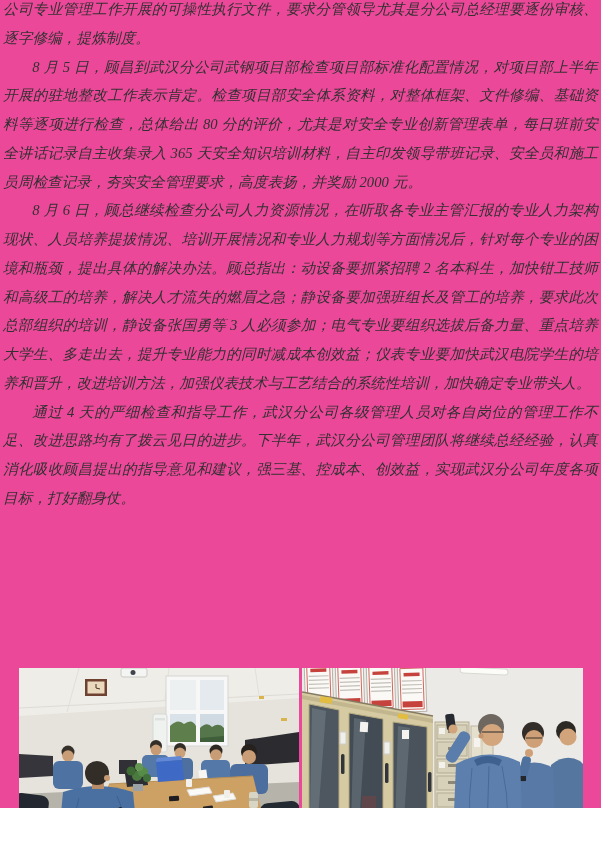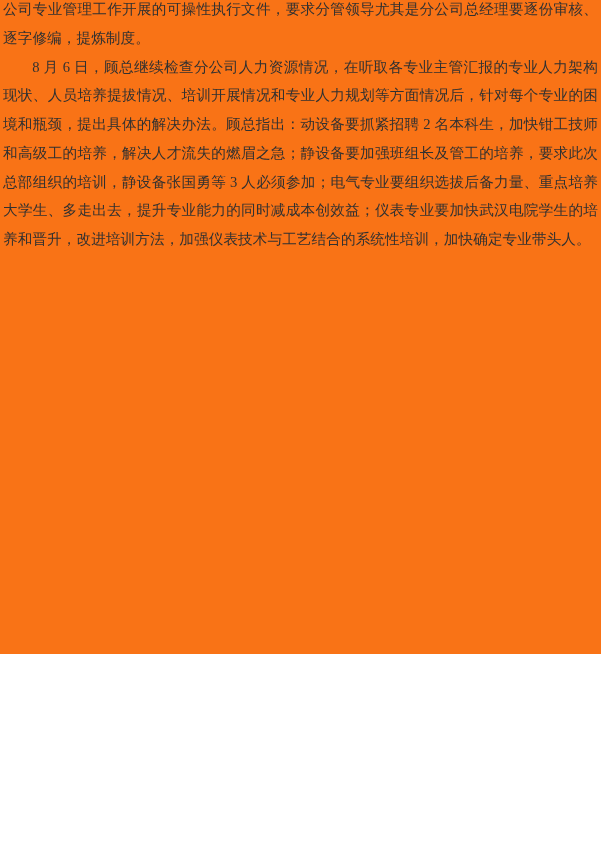--- a/index.html
+++ b/index.html
@@ -1,18 +1,18 @@
 <!DOCTYPE html>
 <html><head>
 <meta charset="utf-8">
 <style>
   html,body{margin:0;padding:0;background:#ffffff;}
   .page{
-    position:relative;width:601px;height:654px;background:#f97316;
-    overflow:hidden;font-family:"Liberation Serif","DejaVu Serif",serif;
+    position:relative;width:601px;height:808px;background:#ec4899;
+    overflow:hidden;font-family:"Liberation Serif","DejaVu Serif",serif;font-style:italic;
   }
   .article{
     position:absolute;left:3px;top:-5px;width:595px;
     font-size:14.6px;line-height:28.77px;color:#313131;
     text-align:justify;text-justify:inter-ideograph;
     letter-spacing:0.1px;
   }
   .article p{margin:0;padding:0;text-indent:2em;}
   .article p.no-indent{text-indent:0;}
   .photo-row{
@@ -22,21 +22,23 @@
   .photo{height:193px;overflow:hidden;background:#e6e3dc;}
   .photo svg{display:block;}
 </style>
 </head>
 <body>
 
 <div class="page">
 
   <div class="article">
     <p class="no-indent">公司专业管理工作开展的可操性执行文件，要求分管领导尤其是分公司总经理要逐份审核、逐字修编，提炼制度。</p>
+    <p>8 月 5 日，顾昌到武汉分公司武钢项目部检查项目部标准化配置情况，对项目部上半年开展的驻地整改工作表示肯定。检查项目部安全体系资料，对整体框架、文件修编、基础资料等逐项进行检查，总体给出 80 分的评价，尤其是对安全专业创新管理表单，每日班前安全讲话记录自主收集录入 365 天安全知识培训材料，自主印发领导带班记录、安全员和施工员周检查记录，夯实安全管理要求，高度表扬，并奖励 2000 元。</p>
     <p>8 月 6 日，顾总继续检查分公司人力资源情况，在听取各专业主管汇报的专业人力架构现状、人员培养提拔情况、培训开展情况和专业人力规划等方面情况后，针对每个专业的困境和瓶颈，提出具体的解决办法。顾总指出：动设备要抓紧招聘 2 名本科生，加快钳工技师和高级工的培养，解决人才流失的燃眉之急；静设备要加强班组长及管工的培养，要求此次总部组织的培训，静设备张国勇等 3 人必须参加；电气专业要组织选拔后备力量、重点培养大学生、多走出去，提升专业能力的同时减成本创效益；仪表专业要加快武汉电院学生的培养和晋升，改进培训方法，加强仪表技术与工艺结合的系统性培训，加快确定专业带头人。</p>
+    <p>通过 4 天的严细检查和指导工作，武汉分公司各级管理人员对各自岗位的管理工作不足、改进思路均有了拨云见日的进步。下半年，武汉分公司管理团队将继续总经经验，认真消化吸收顾昌提出的指导意见和建议，强三基、控成本、创效益，实现武汉分公司年度各项目标，打好翻身仗。</p>
   </div>
 
   <div class="photo-row">
 
     <div class="photo">
       <svg width="280" height="193" viewBox="0 0 280 193">
         <rect width="280" height="193" fill="#e6e3dc"></rect>
 
         <polygon points="0,0 280,0 280,30 0,48" fill="#efede8"></polygon>
         <path d="M0,40 L280,26" stroke="#dedbd4" fill="none"></path>

